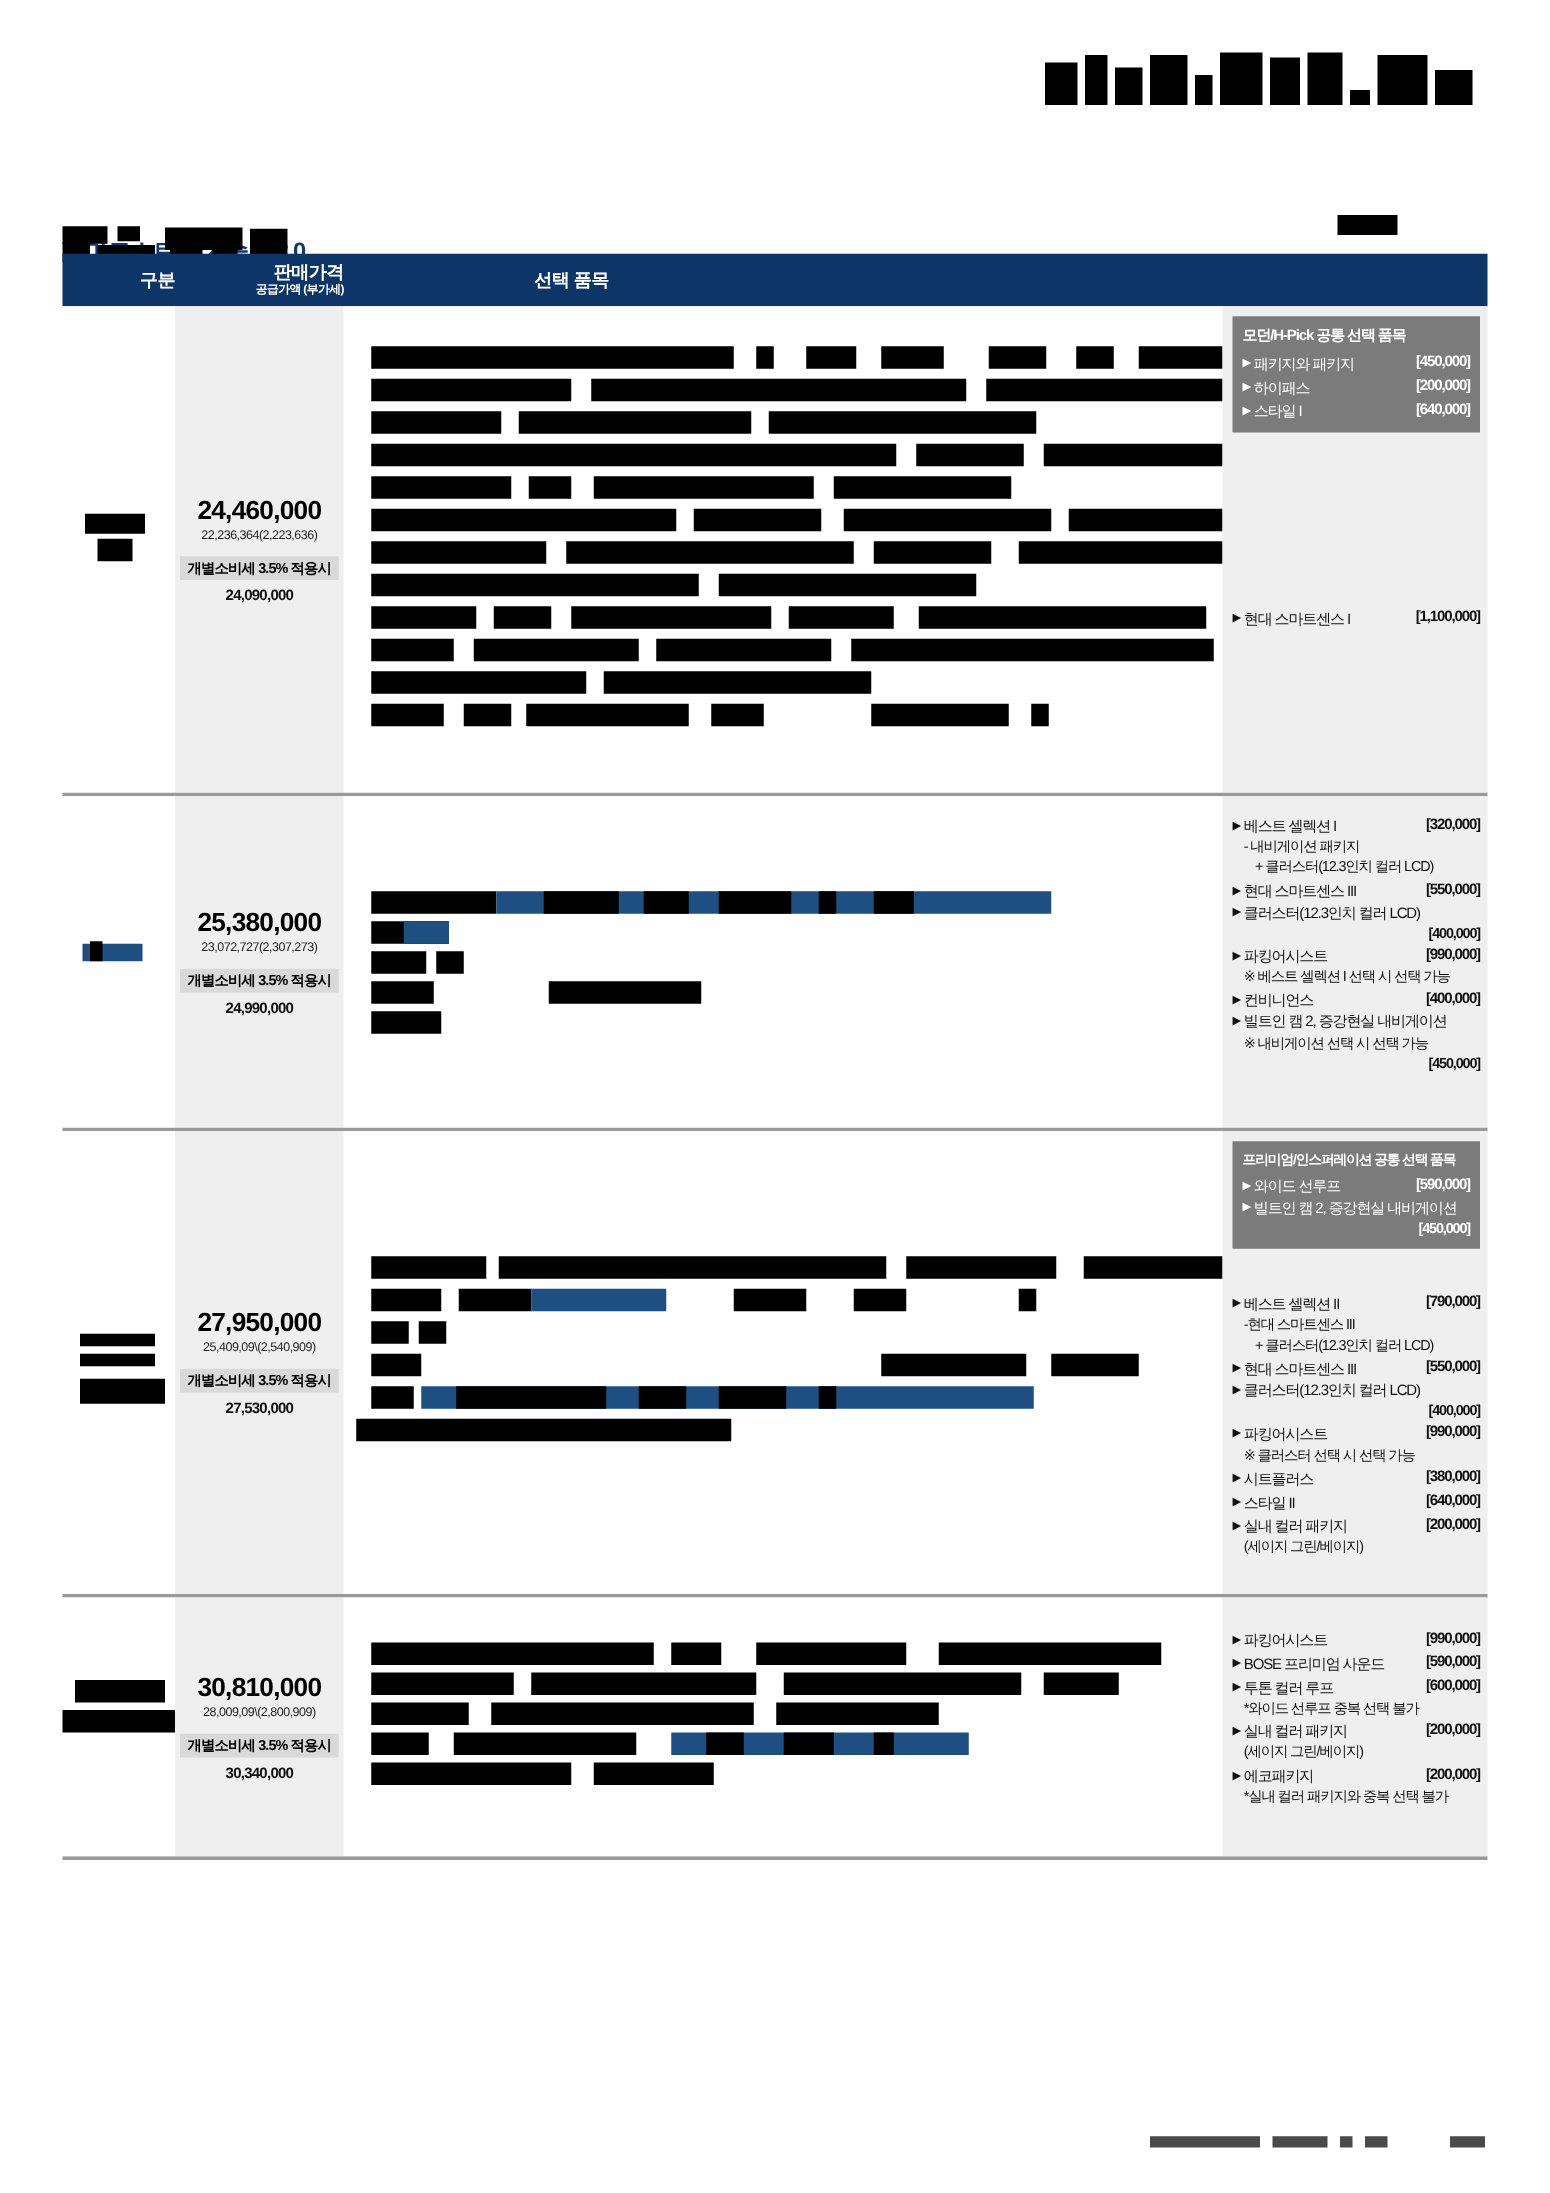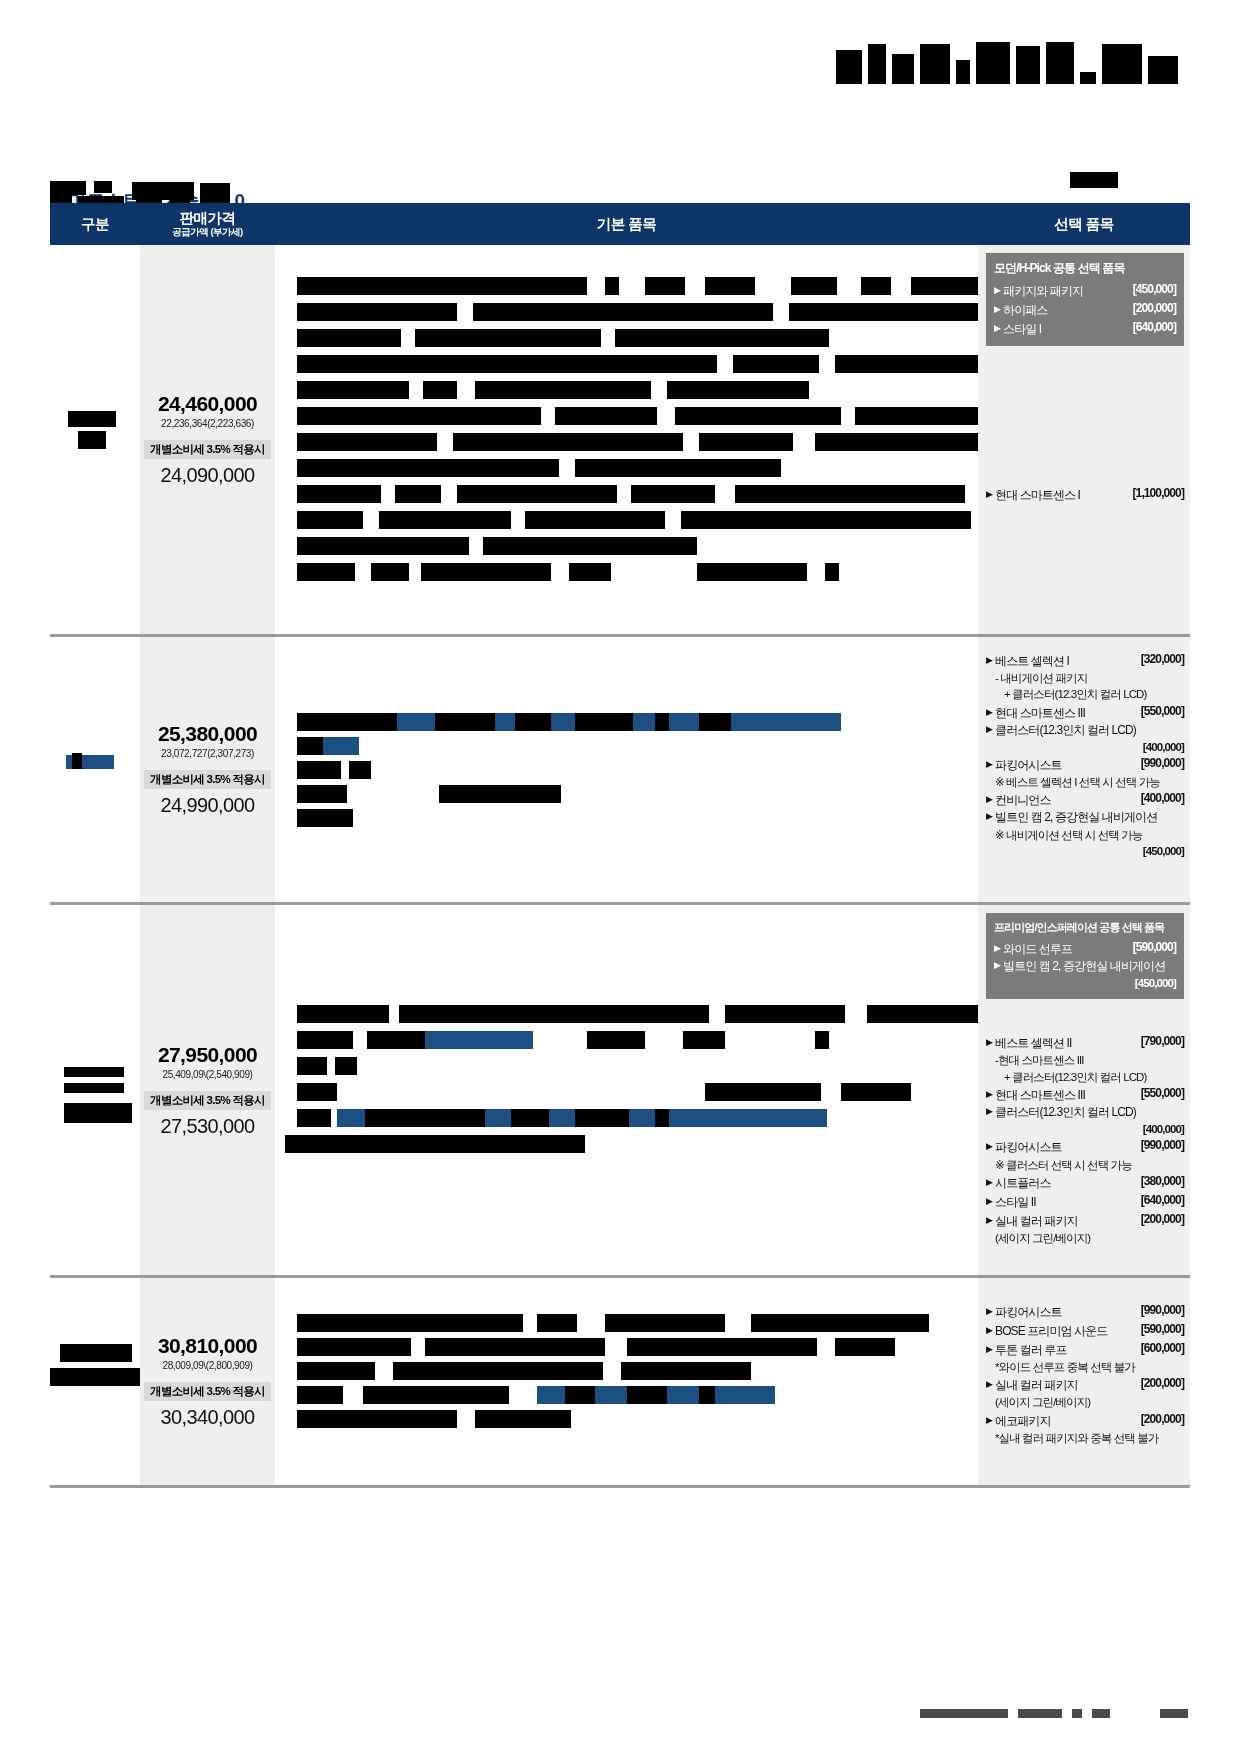--- a/index.html
+++ b/index.html
@@ -24,21 +24,21 @@
     letter-spacing: -1px; white-space: nowrap;
   }
   .title-mask { position: absolute; background: #000; }
   .badge-right { position: absolute; right: 122px; top: 172px; width: 48px; height: 16px; background: #000; }
 
   
   .tbl { position: absolute; left: 50px; top: 203px; width: 1140px; }
   .thead {
     display: flex; background: #0e3567; color: #fff; height: 42px; align-items: center;
   }
-  .th { text-align: center; font-size: 14.5px; font-weight: 700; letter-spacing: -0.5px; }
+  .th { text-align: right; font-size: 14.5px; font-weight: 700; letter-spacing: -0.5px; }
   .th.c1 { width: 90px; }
   .th.c2 { width: 135px; line-height: 1.08; }
   .th.c2 .sub { font-size: 9.5px; font-weight: 700; display: block; margin-top: 1px; }
   .th.c3 { flex: 1; }
   .th.c4 { width: 212px; }
 
   .row { display: flex; position: relative; border-bottom: 3px solid #9a9a9a; }
   .row:last-child { border-bottom: 3px solid #9a9a9a; }
 
   .cell-trim { width: 90px; position: relative; background: #fff; }
@@ -47,21 +47,21 @@
   .cell-basic { flex: 1; background: #fff; position: relative; overflow: hidden; }
   .cell-opt   { width: 212px; background: #efefef; position: relative; padding: 8px 6px 8px 8px; }
 
   
   .price-main { font-size: 21px; font-weight: 700; letter-spacing: -0.6px; color: #000; }
   .price-sub  { font-size: 10px; color: #222; margin-top: 2px; letter-spacing: -0.4px; }
   .price-tax-label {
     margin-top: 11px; background: #d9d9d9; color: #000; font-size: 11.5px; font-weight: 700;
     padding: 2px 6px; letter-spacing: -0.7px; white-space: nowrap;
   }
-  .price-tax-val { font-size: 20px; font-weight: 400; margin-top: 5px; letter-spacing: -0.6px; }
+  .price-tax-val { font-size: 12px; font-weight: 700; margin-top: 5px; letter-spacing: -0.6px; }
 
   
   .opt-box { background: #7b7b7b; color: #fff; padding: 7px 8px 8px 8px; margin-bottom: 6px; }
   .opt-box .obt { font-size: 12px; font-weight: 700; letter-spacing: -0.9px; margin-bottom: 4px; }
   .opt-line { display: flex; justify-content: space-between; align-items: baseline;
               font-size: 12px; letter-spacing: -0.9px; line-height: 1.42; white-space: nowrap; }
   .opt-line .nm { display: flex; gap: 3px; }
   .opt-line .pr { font-weight: 700; }
   .opt-note { font-size: 11.5px; letter-spacing: -0.9px; line-height: 1.42; padding-left: 9px; }
   .opt-note.r { text-align: right; font-weight: 700; }
@@ -112,21 +112,20 @@
   </div>
 
   <div class="tbl">
 
     <div class="thead">
       <div class="th c1">구분</div>
       <div class="th c2">
         <span>판매가격</span>
         <span class="sub">공급가액 (부가세)</span>
       </div>
-      <div class="th c3">기본 품목</div>
       <div class="th c4">선택 품목</div>
     </div>
 
     <div class="row" style="height:392px;">
       <div class="cell-trim">
         <span class="rline" style="left:18px;top:166px;width:48px;height:16px;"></span>
         <span class="rline" style="left:28px;top:186px;width:28px;height:18px;"></span>
       </div>
 
       <div class="cell-price">

